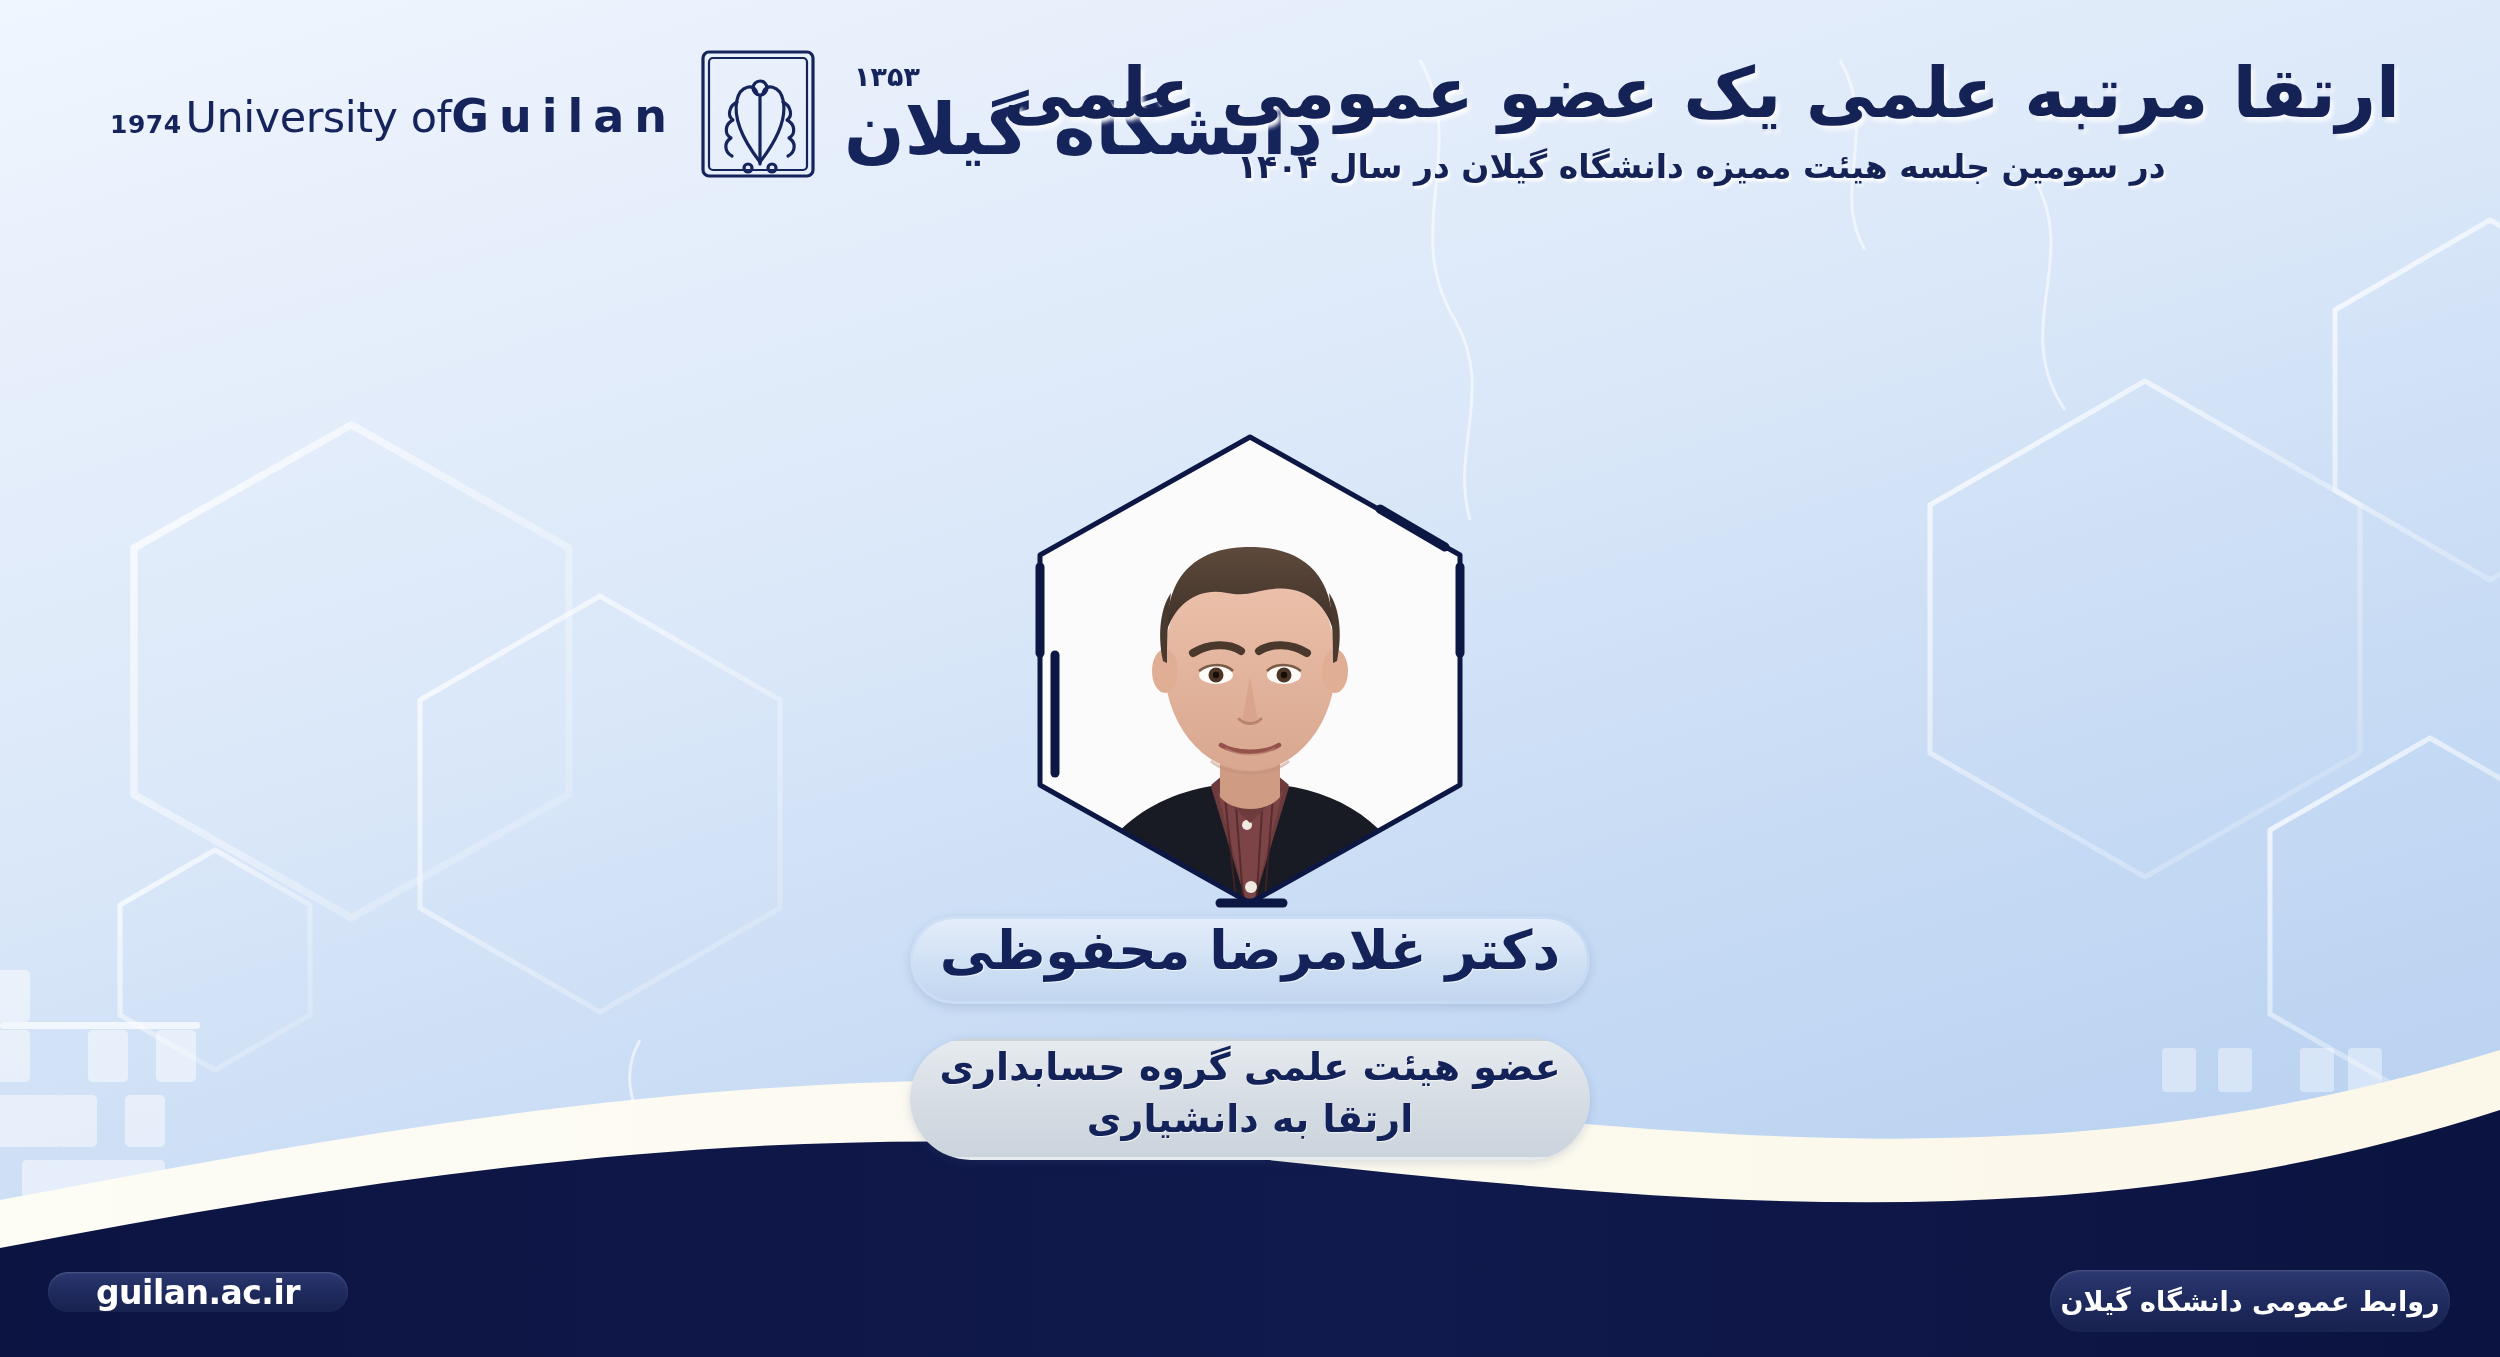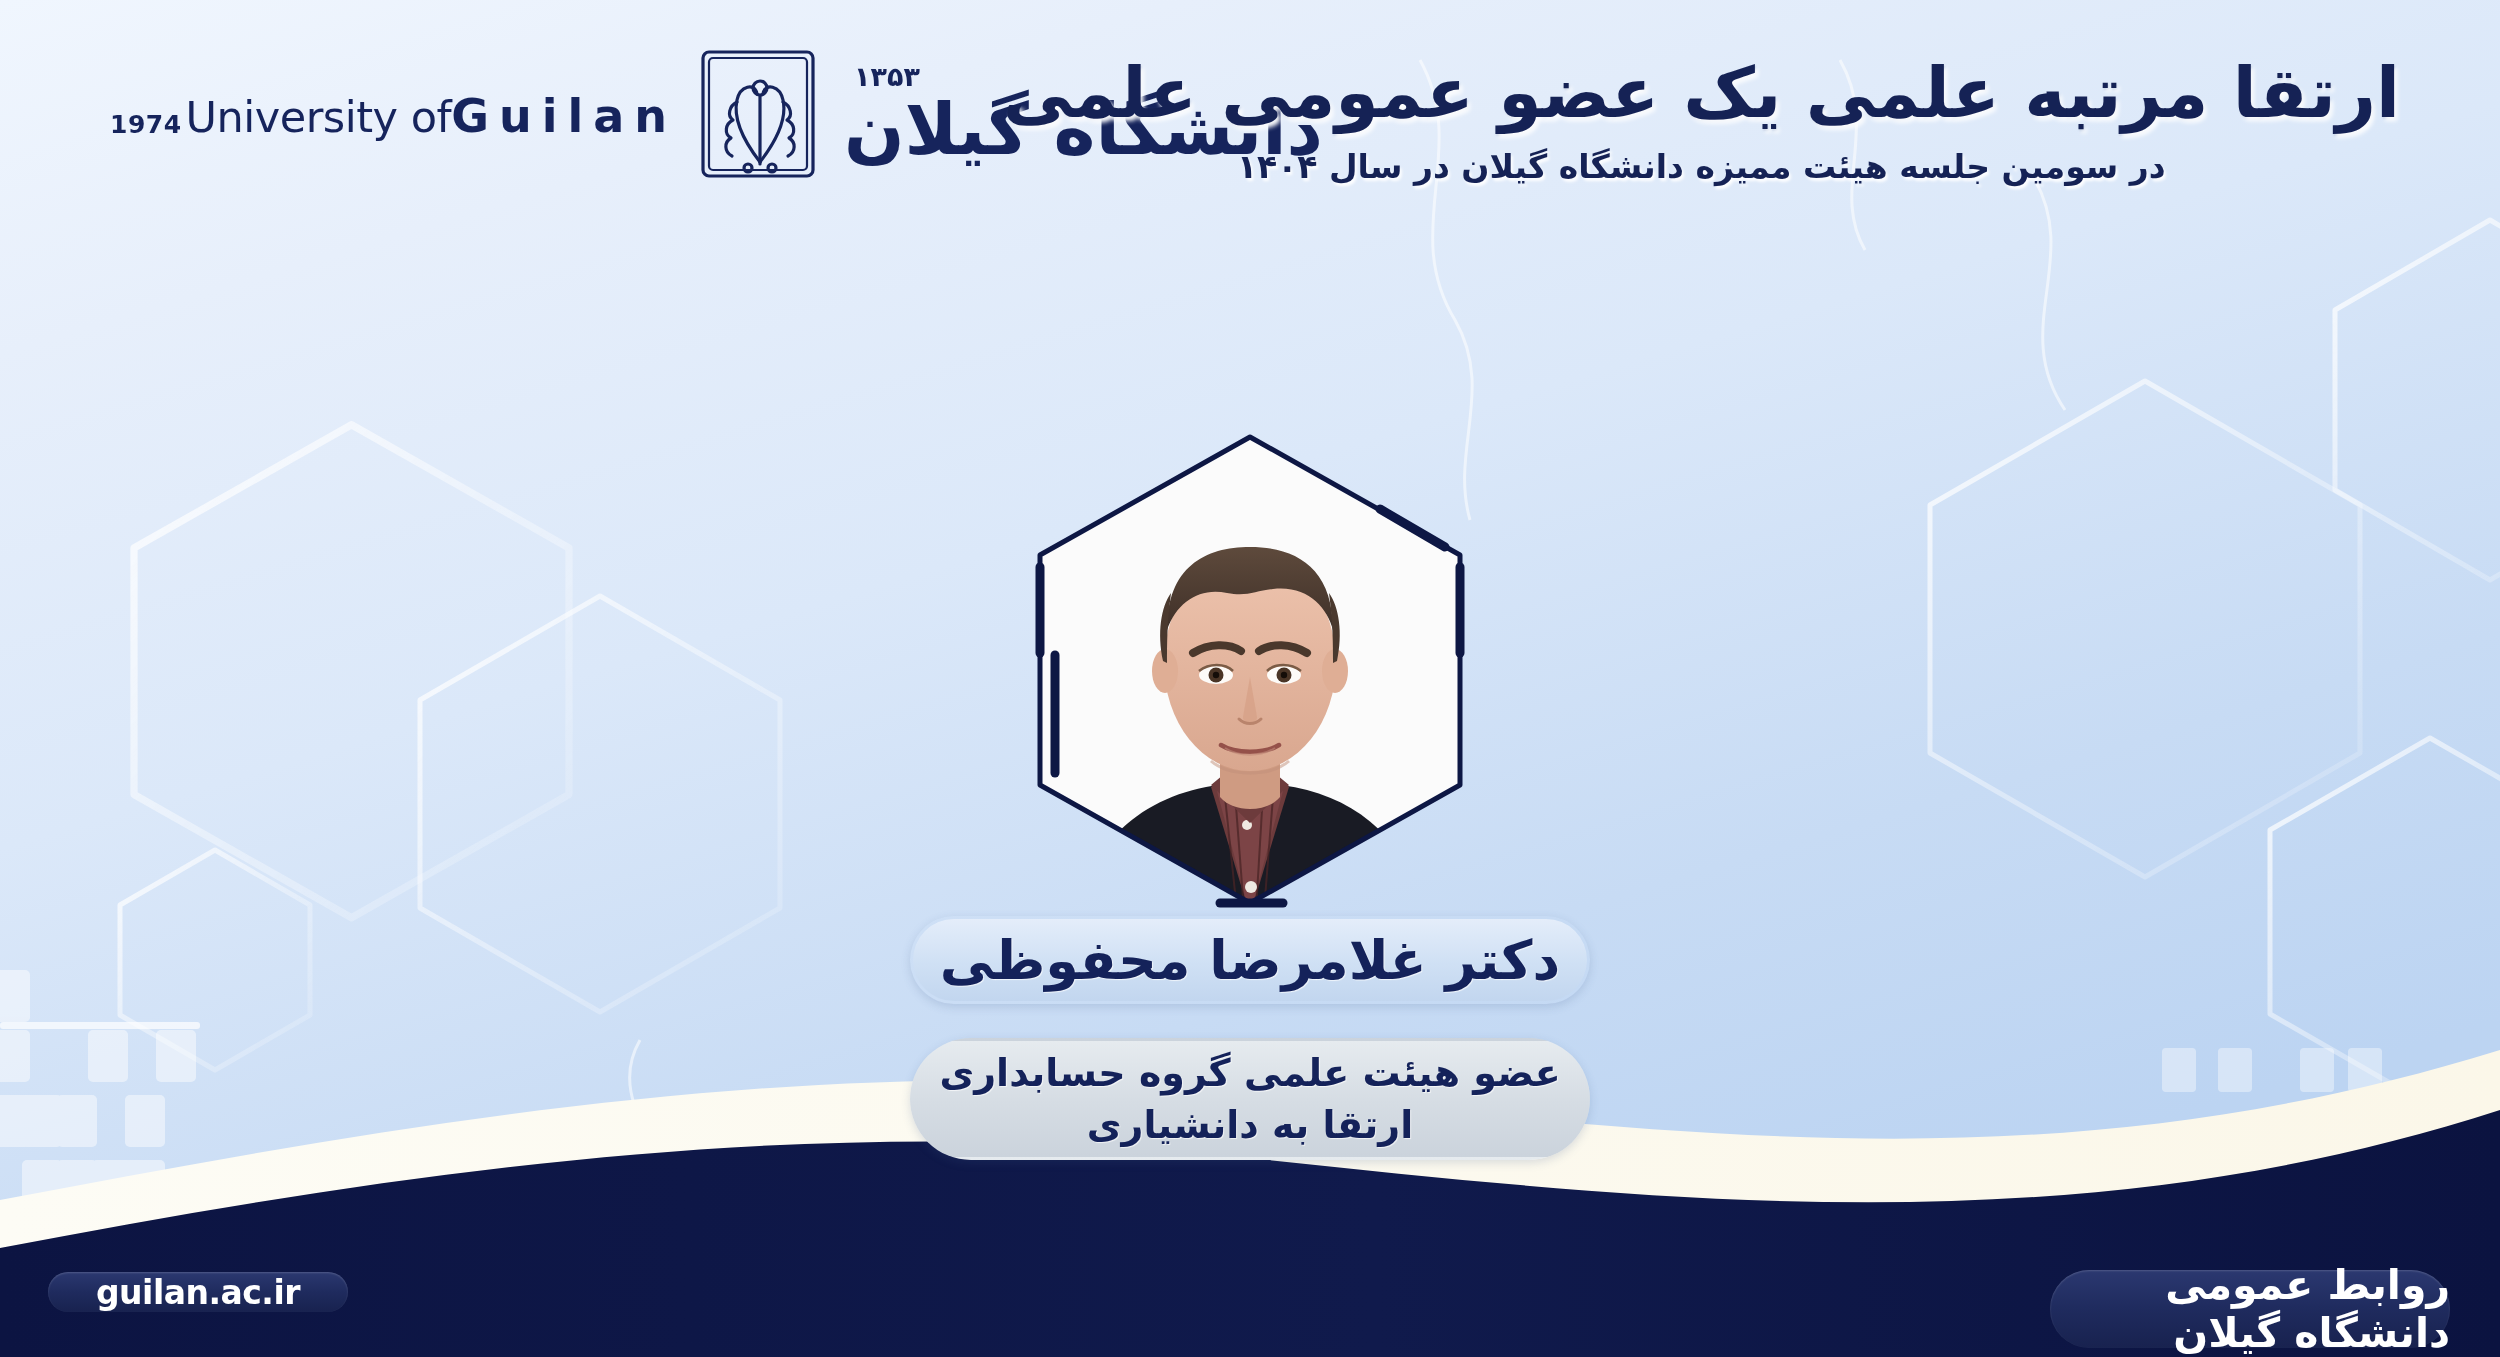--- a/index.html
+++ b/index.html
@@ -131,21 +131,21 @@
   }
   .portrait-wrap svg { display: block; }
 
   
   .pill {
     position: absolute;
     border-radius: 999px;
     display: flex;
     flex-direction: column;
     align-items: center;
-    justify-content: center;
+    justify-content: flex-start;
     direction: rtl;
     text-align: center;
     color: #14225a;
     font-weight: 700;
     background: linear-gradient(180deg, #e4edfa 0%, #cfe0f4 55%, #c2d6ef 100%);
     border: 3px solid transparent;
     background-clip: padding-box;
     box-shadow: 0 3px 10px rgba(60,90,140,0.18);
   }
   .pill::before {
@@ -208,22 +208,22 @@
     font-size: 33px;
     letter-spacing: -0.5px;
     direction: ltr;
     font-family: "DejaVu Sans", "Liberation Sans", sans-serif;
   }
 
   .pr-pill {
     left: 2050px;
     top: 1270px;
     width: 400px;
-    height: 78px;
-    font-size: 41px;
+    height: 62px;
+    font-size: 27px;
     direction: rtl;
   }
 </style>
 </head>
 <body>
 
 <div id="poster">
 
   <div class="bg-layer">
     <svg viewBox="0 0 2500 1357" xmlns="http://www.w3.org/2000/svg">

